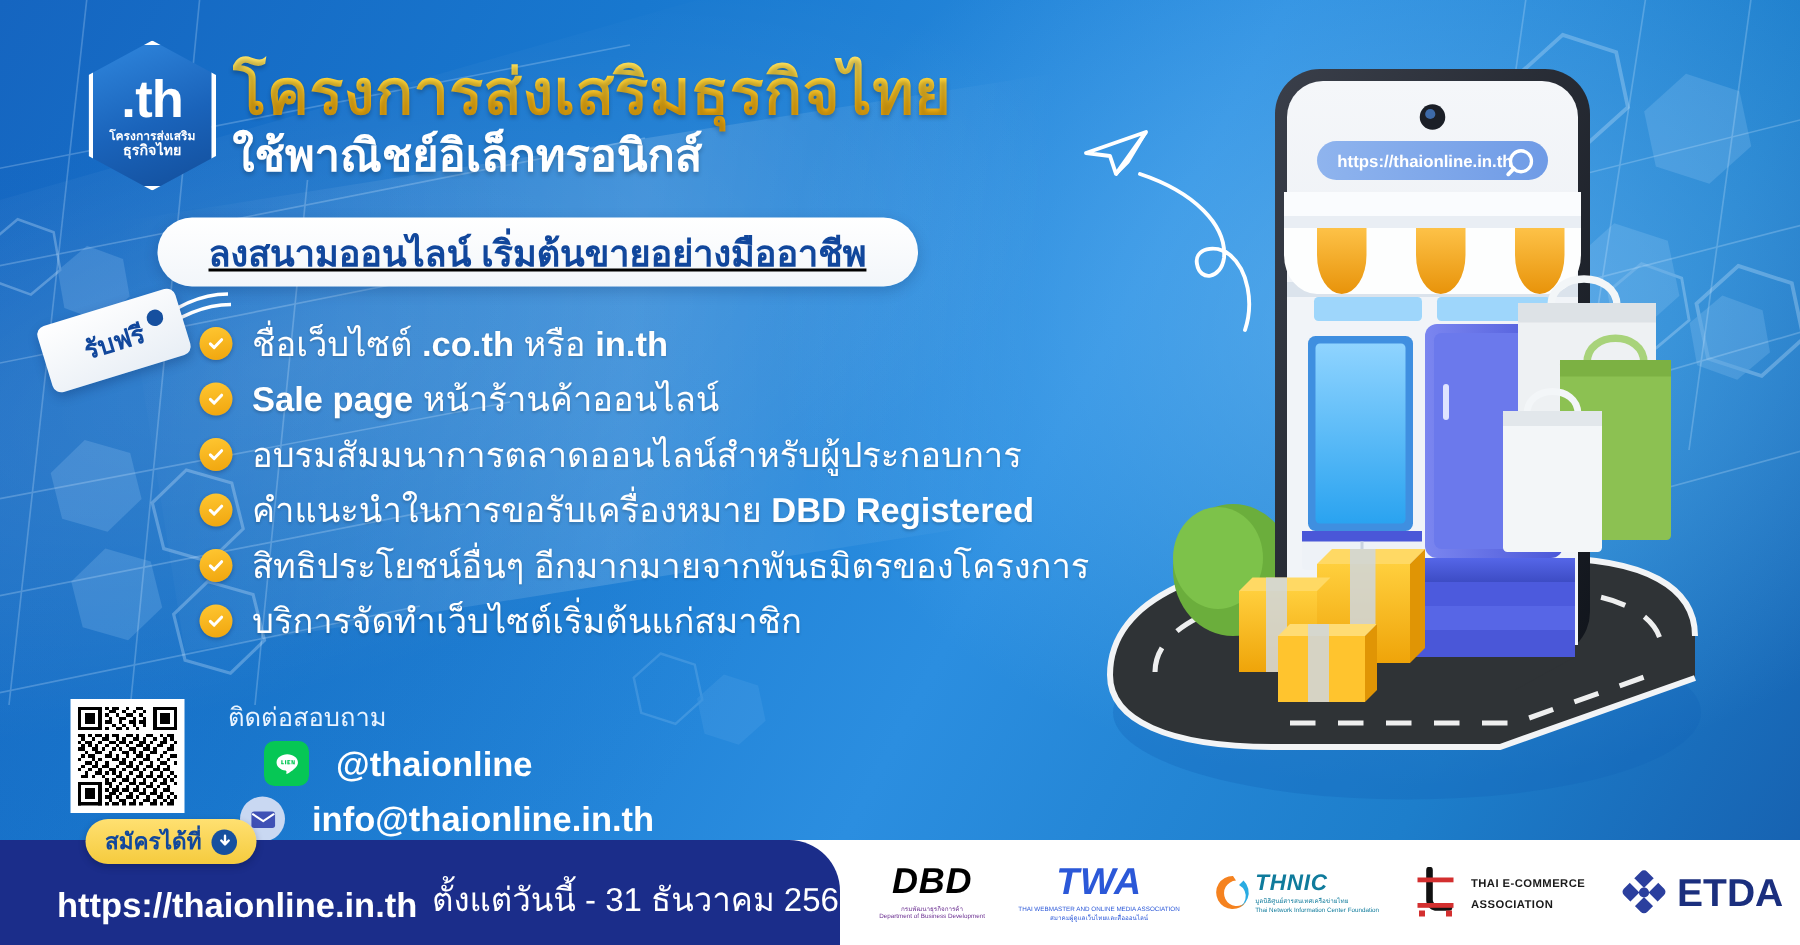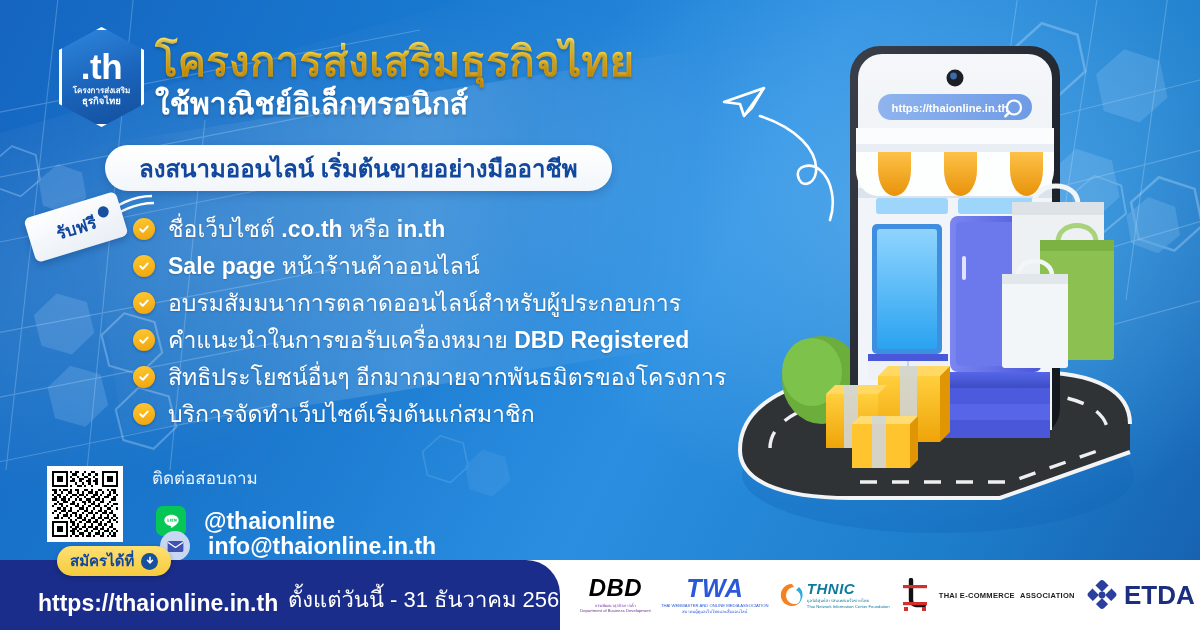--- a/index.html
+++ b/index.html
@@ -65,20 +65,21 @@
     text-shadow:0 2px 3px rgba(0,0,0,.22); white-space:nowrap;
   }
 
   
   .pill {
     position:absolute; left:105px; top:145px; height:46px;
     padding:0 34px; border-radius:26px;
     background:linear-gradient(180deg,#ffffff 0%,#f2f6fa 100%);
     display:flex; align-items:center;
     box-shadow:0 3px 9px rgba(0,30,80,.22);
+    text-decoration:underline;
   }
   .pill span { font-size:24px; font-weight:bold; color:#11479c; white-space:nowrap; }
 
   
   .free-tag { position:absolute; left:24px; top:196px; width:116px; height:62px; }
   .tag-body {
     position:absolute; left:4px; top:8px; width:96px; height:46px;
     background:linear-gradient(170deg,#ffffff 0%,#e8eef5 100%);
     border-radius:6px; transform:rotate(-17deg);
     box-shadow:0 3px 7px rgba(0,25,70,.26);
@@ -111,21 +112,21 @@
     position:absolute; left:47px; top:466px; width:76px; height:76px;
     background:#ffffff; padding:5px;
   }
   .qr svg { display:block; width:100%; height:100%; }
 
   .contact-label {
     position:absolute; left:152px; top:464px;
     font-size:17px; color:#eaf4ff;
   }
   .contact-row { position:absolute; display:flex; align-items:center; }
-  .contact-row.line  { left:156px; top:494px;margin-top:12px; }
+  .contact-row.line  { left:176px; top:494px; }
   .contact-row.email { left:160px; top:531px; }
   .cicon {
     width:30px; height:30px; border-radius:7px;
     display:flex; align-items:center; justify-content:center;
     margin-right:18px; flex:0 0 30px;
   }
   .cicon.green { background:#06c755; }
   .cicon.blueg { background:#c9d8f2; border-radius:50%; }
   .contact-val { font-size:23px; font-weight:bold; color:#ffffff; white-space:nowrap; }
 
@@ -169,21 +170,21 @@
   .plogo-sub { font-size:4.2px; margin-top:2.5px; text-align:center; line-height:1.35; }
 
   .p-dbd .plogo-main { font-size:24px; color:#000000; font-style:italic; }
   .p-dbd .plogo-sub  { color:#6b2f91; }
   .p-thnic { flex-direction:row; gap:2px; align-items:center; }
   .p-thnic .plogo-main { font-size:15px; color:#0f7b9c; font-style:italic; }
   .p-thnic .plogo-sub  { color:#0f7b9c; }
   .p-twa .plogo-main { font-size:25px; color:#2b58d8; font-style:italic; }
   .p-twa .plogo-sub  { color:#2b58d8; }
   .p-teca { flex-direction:row; gap:9px; align-items:center; }
-  .teca-text { display:flex; flex-direction:row; gap:5px; }
+  .teca-text { display:flex; flex-direction:column; gap:5px; }
   .teca-text div { font-size:7.5px; font-weight:bold; color:#1a1a1a; letter-spacing:.3px; }
   .p-etda { flex-direction:row; gap:5px; align-items:center; }
   .p-etda .plogo-main { font-size:26px; color:#1b2f7e; letter-spacing:0px; }
 
   
   .illus { position:absolute; left:700px; top:20px; width:500px; height:540px; }
   .illus svg { display:block; }
 </style>
 </head>
 <body>

